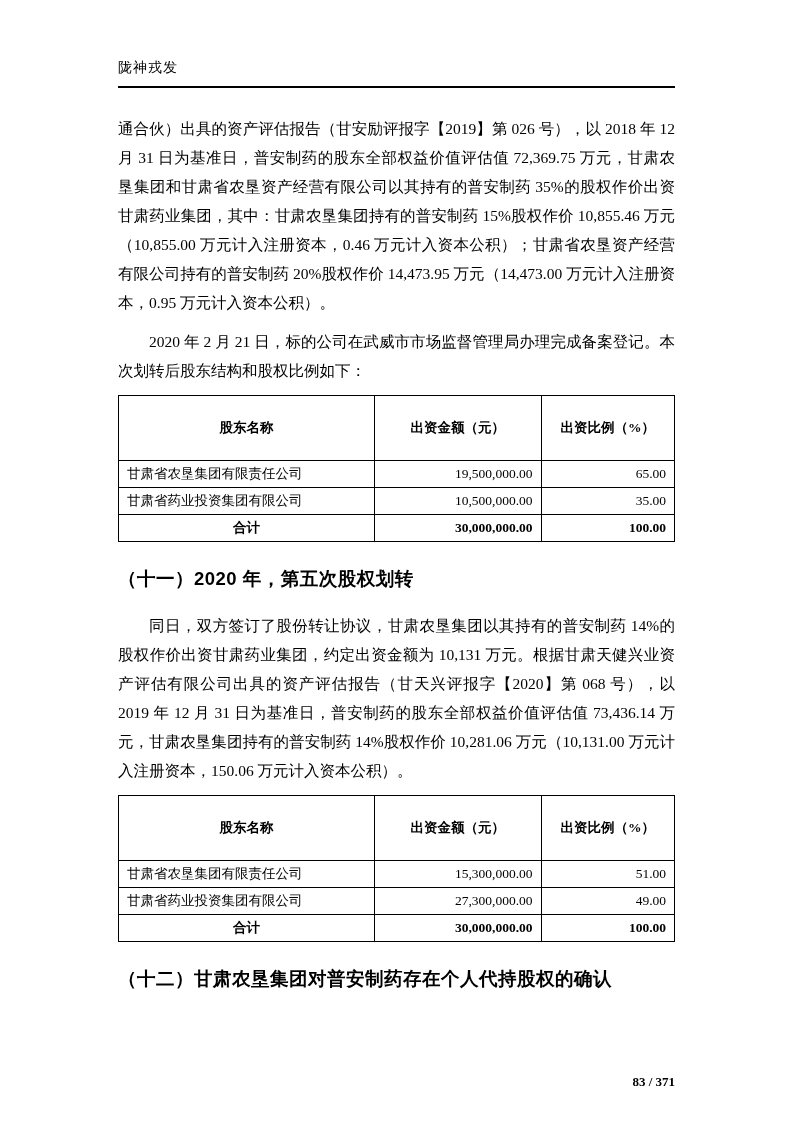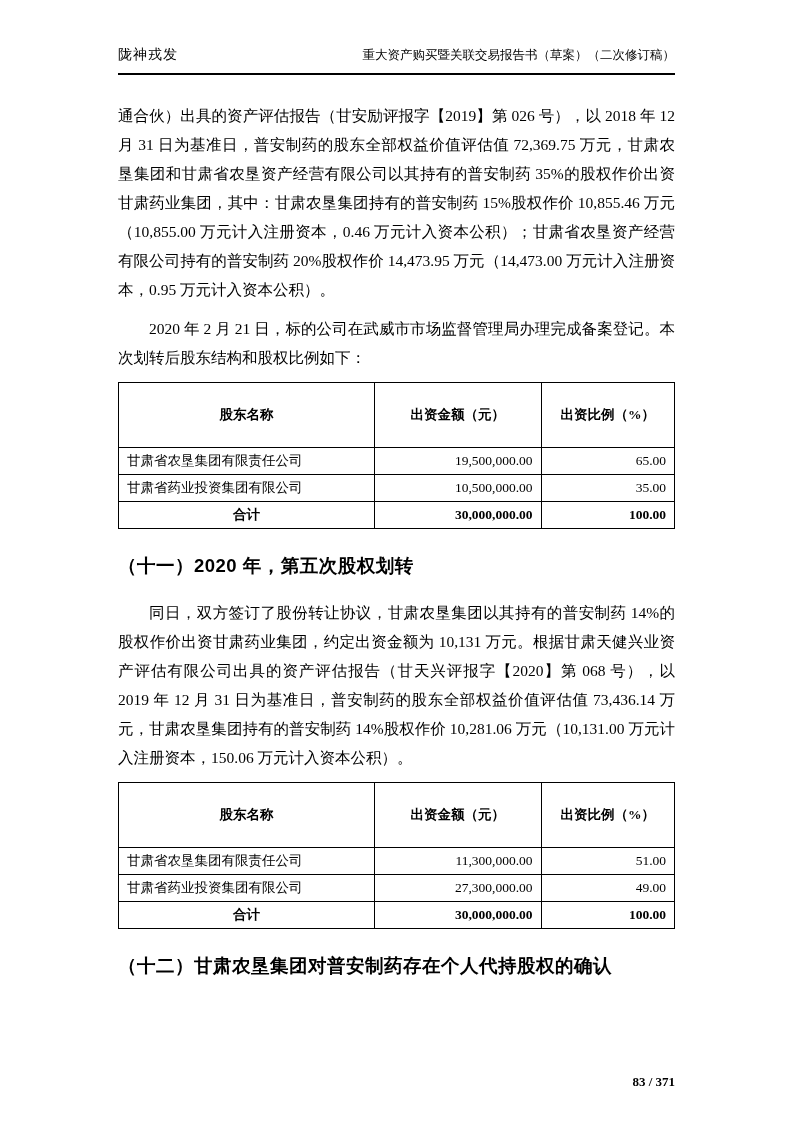--- a/index.html
+++ b/index.html
@@ -15,21 +15,21 @@
     padding: 46px 118px 0 118px;
     overflow: hidden;
   }
   .doc-header {
     display: flex;
     justify-content: space-between;
     align-items: flex-end;
     border-bottom: 2px solid #000;
     padding-bottom: 9px;
   }
-  .doc-header .hdr-left  { font-size: 14px; letter-spacing: 1px; }
+  .doc-header .hdr-left  { font-size: 14px; letter-spacing: 1px; margin-top: 13px; }
   .doc-header .hdr-right { font-size: 12.5px; }
   .body-text { margin-top: 26px; }
   p.para {
     font-size: 15.5px;
     line-height: 29px;
     text-align: justify;
     text-indent: 2em;
     margin-bottom: 10px;
   }
   p.para.no-indent { text-indent: 0; margin-top: 20px; }
@@ -73,21 +73,20 @@
     font-weight: bold;
   }
 </style>
 </head>
 <body>
 
 <div class="page">
 
   <div class="doc-header">
     <span class="hdr-left">陇神戎发</span>
-    <span class="hdr-right">重大资产购买暨关联交易报告书（草案）（二次修订稿）</span>
   </div>
 
   <div class="body-text">
 
     <p class="para no-indent">通合伙）出具的资产评估报告（甘安励评报字【2019】第 026 号），以 2018 年 12 月 31 日为基准日，普安制药的股东全部权益价值评估值 72,369.75 万元，甘肃农垦集团和甘肃省农垦资产经营有限公司以其持有的普安制药 35%的股权作价出资甘肃药业集团，其中：甘肃农垦集团持有的普安制药 15%股权作价 10,855.46 万元（10,855.00 万元计入注册资本，0.46 万元计入资本公积）；甘肃省农垦资产经营有限公司持有的普安制药 20%股权作价 14,473.95 万元（14,473.00 万元计入注册资本，0.95 万元计入资本公积）。</p>
 
     <p class="para">2020 年 2 月 21 日，标的公司在武威市市场监督管理局办理完成备案登记。本次划转后股东结构和股权比例如下：</p>
 
     <table class="shareholder-table">
       <colgroup>
@@ -136,21 +135,21 @@
       <thead>
         <tr>
           <th>股东名称</th>
           <th>出资金额（元）</th>
           <th>出资比例（%）</th>
         </tr>
       </thead>
       <tbody>
         <tr>
           <td class="cell-name">甘肃省农垦集团有限责任公司</td>
-          <td class="cell-amount">11,300,000.00</td>
+          <td class="cell-amount">15,300,000.00</td>
           <td class="cell-ratio">51.00</td>
         </tr>
         <tr>
           <td class="cell-name">甘肃省药业投资集团有限公司</td>
           <td class="cell-amount">27,300,000.00</td>
           <td class="cell-ratio">49.00</td>
         </tr>
         <tr class="total-row">
           <td class="cell-name">合计</td>
           <td class="cell-amount">30,000,000.00</td>

